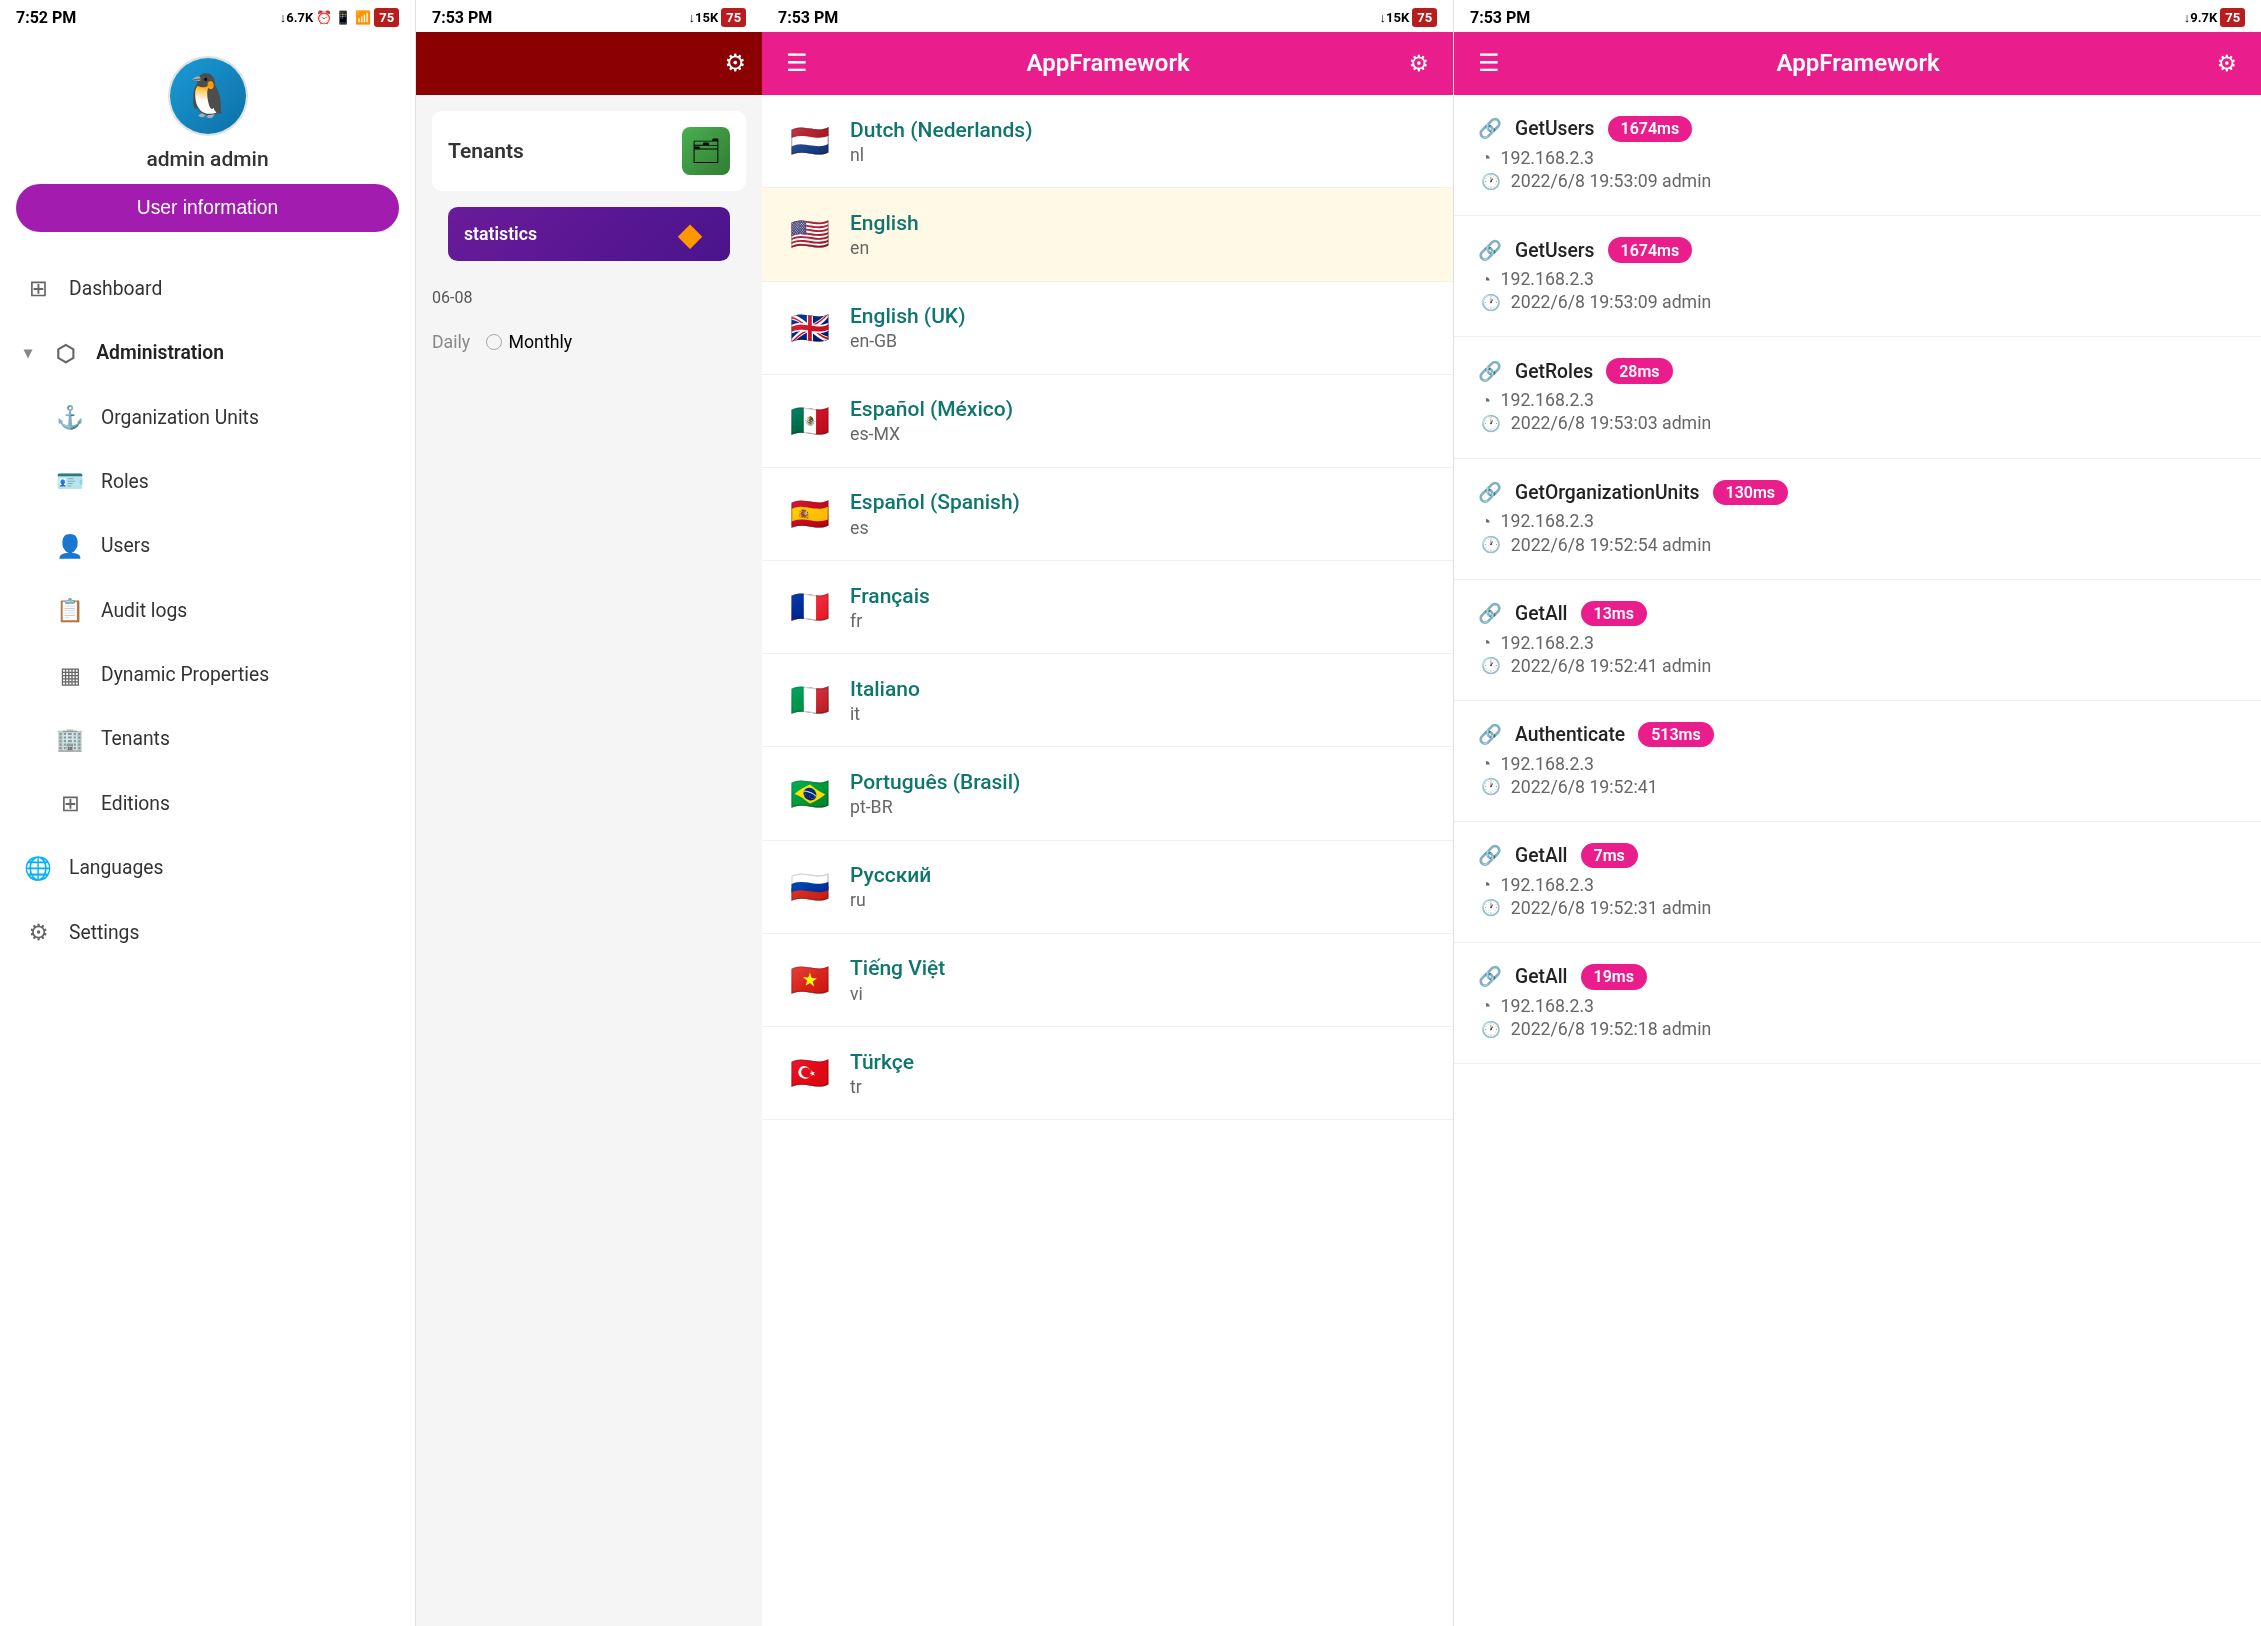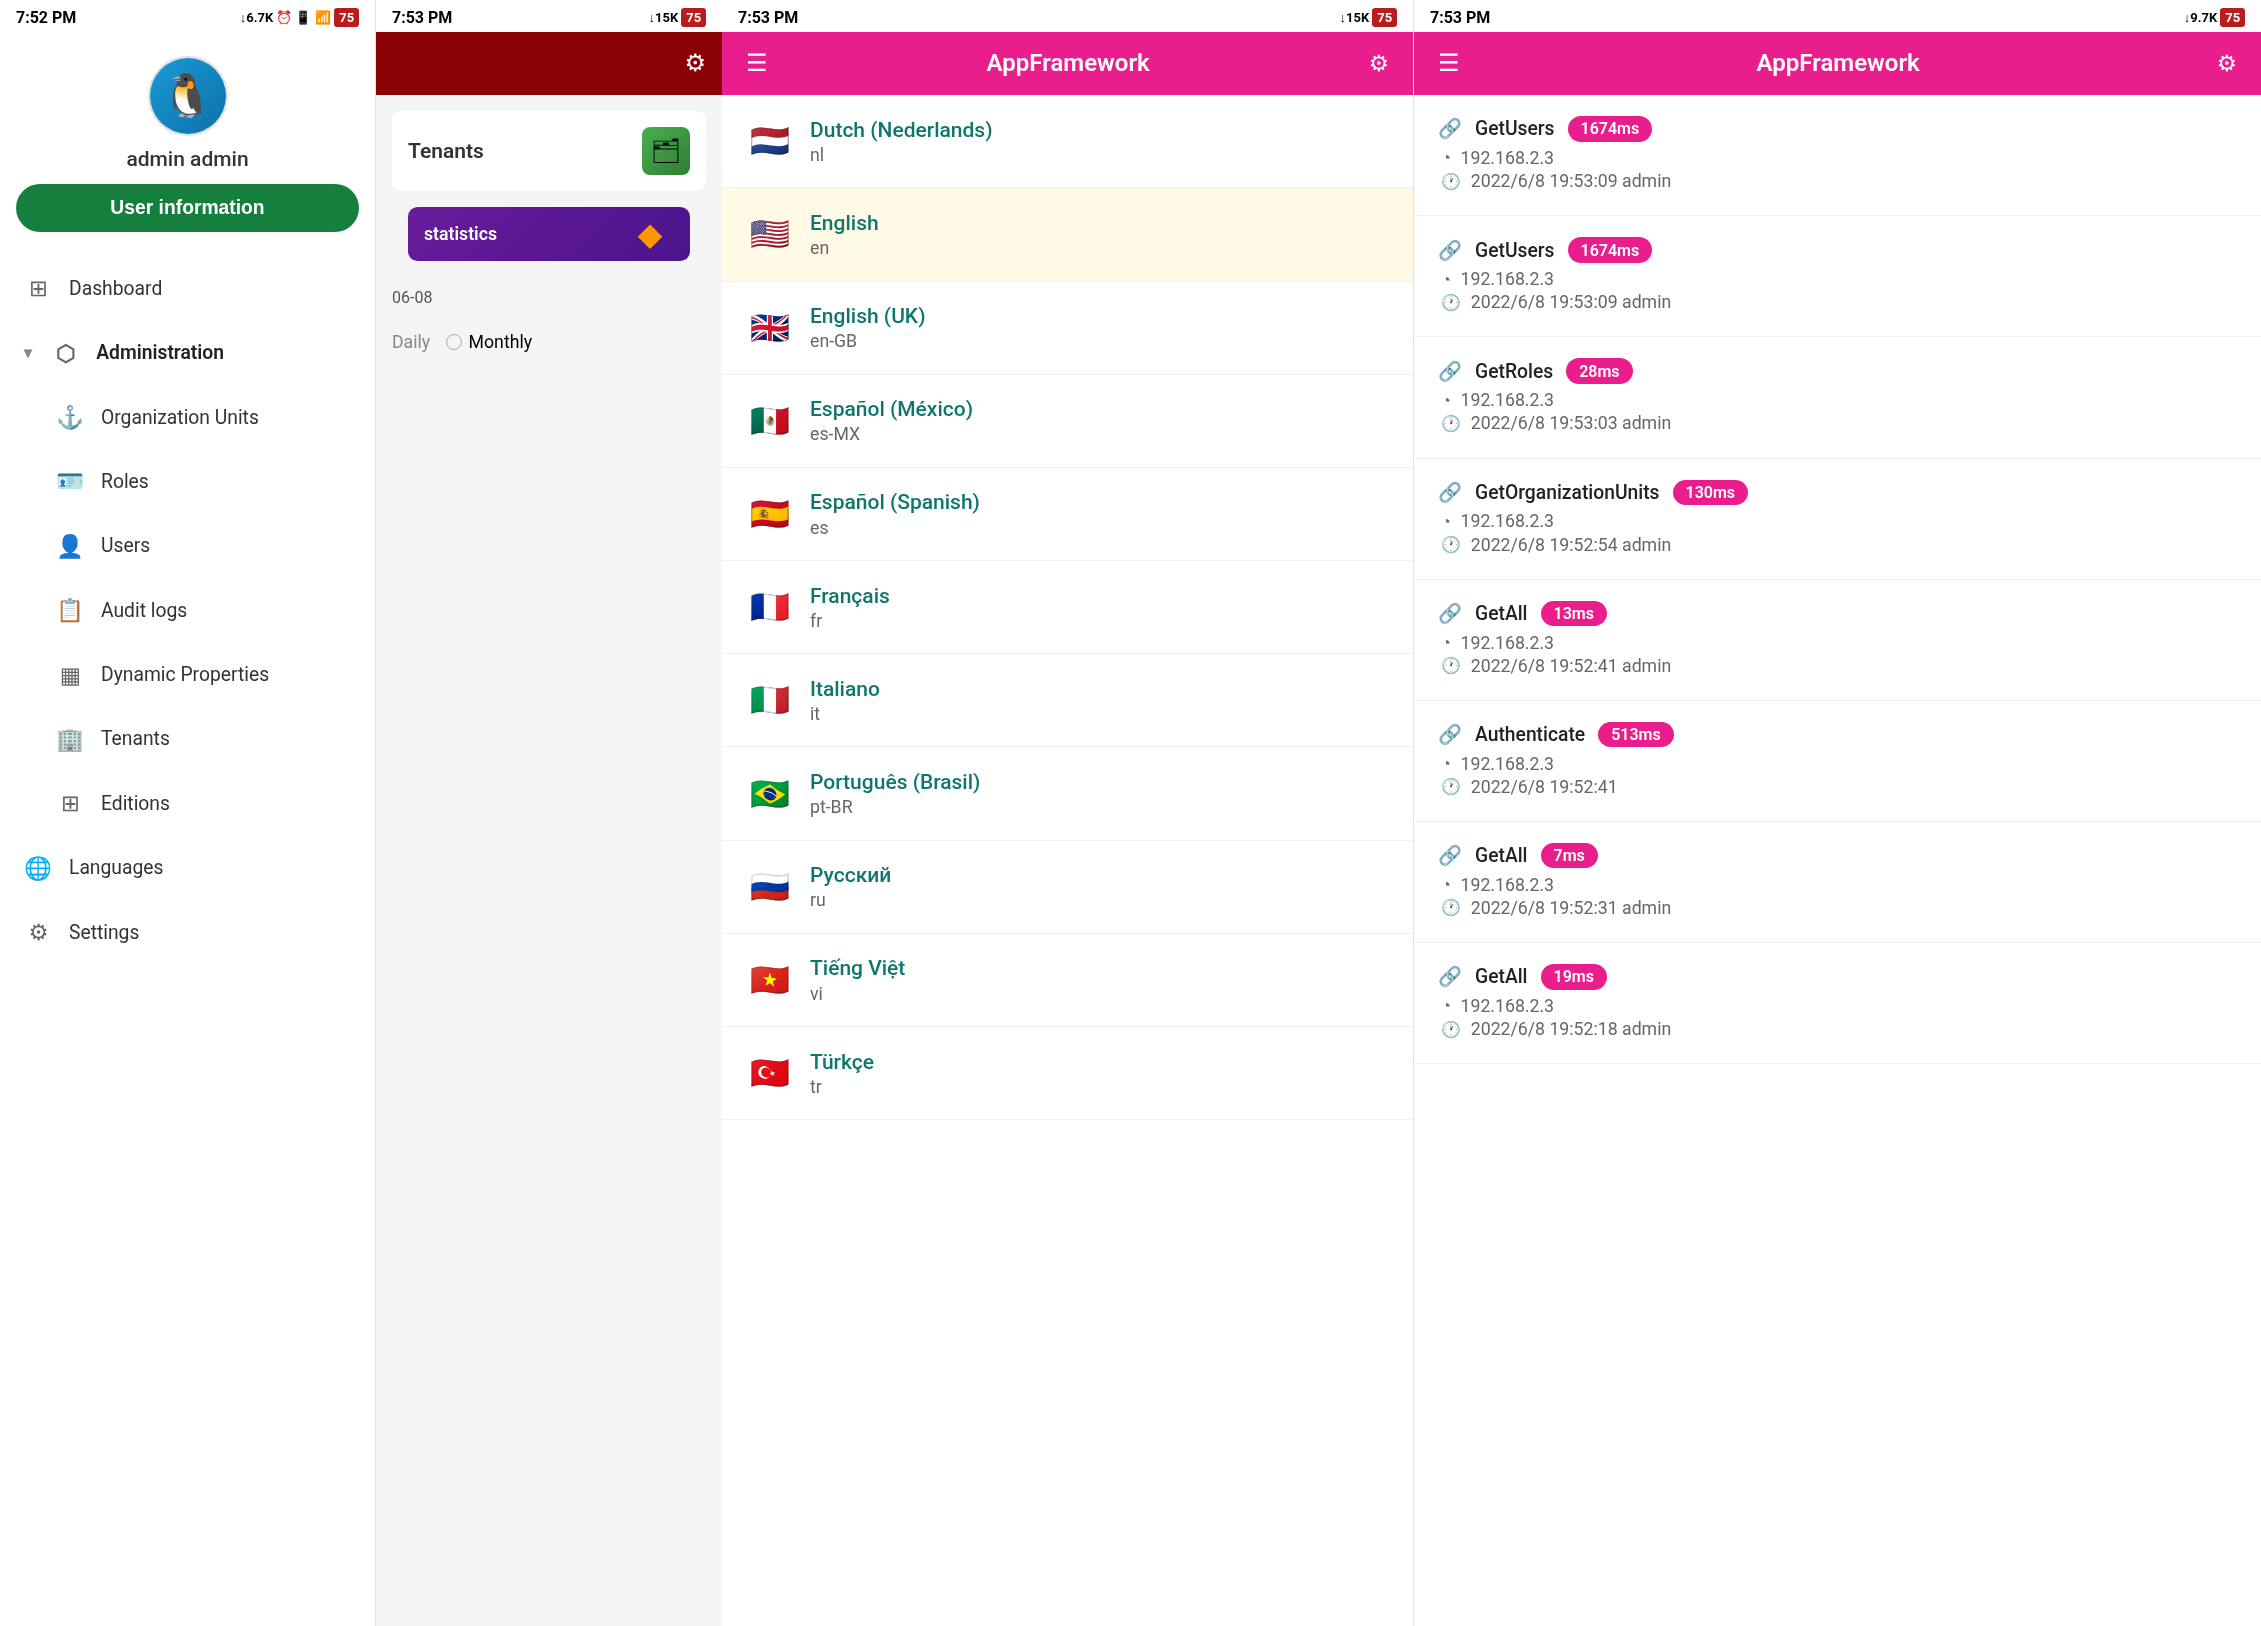--- a/index.html
+++ b/index.html
@@ -7,21 +7,21 @@
       font-family: -apple-system, BlinkMacSystemFont, 'Segoe UI', Roboto, sans-serif;
       background: #f0f0f0;
       display: flex;
       width: 2261px;
       height: 1626px;
       overflow: hidden;
     }
 
     
     .panel-1 {
-      width: 376px;
+      width: 416px;
       background: #fff;
       display: flex;
       flex-direction: column;
       border-right: 0.8px solid #e0e0e0;
       position: relative;
     }
 
     .sidebar-profile {
       display: flex;
       flex-direction: column;
@@ -55,27 +55,27 @@
 
     .admin-name {
       margin-top: 11.3px;
       font-size: 21px;
       font-weight: 500;
       color: #333;
     }
 
     .user-info-btn {
       margin-top: 13px;
-      background: #15803d;
+      background: #a21caf;
       color: #fff;
       border: none;
       border-radius: 24px;
       padding: 13px 39px;
       font-size: 19.3px;
-      font-weight: 700;
+      font-weight: 400;
       cursor: pointer;
       width: 100%;
     }
 
     .sidebar-nav {
       flex: 1;
       overflow-y: auto;
       padding: 8px 0;
     }
 

